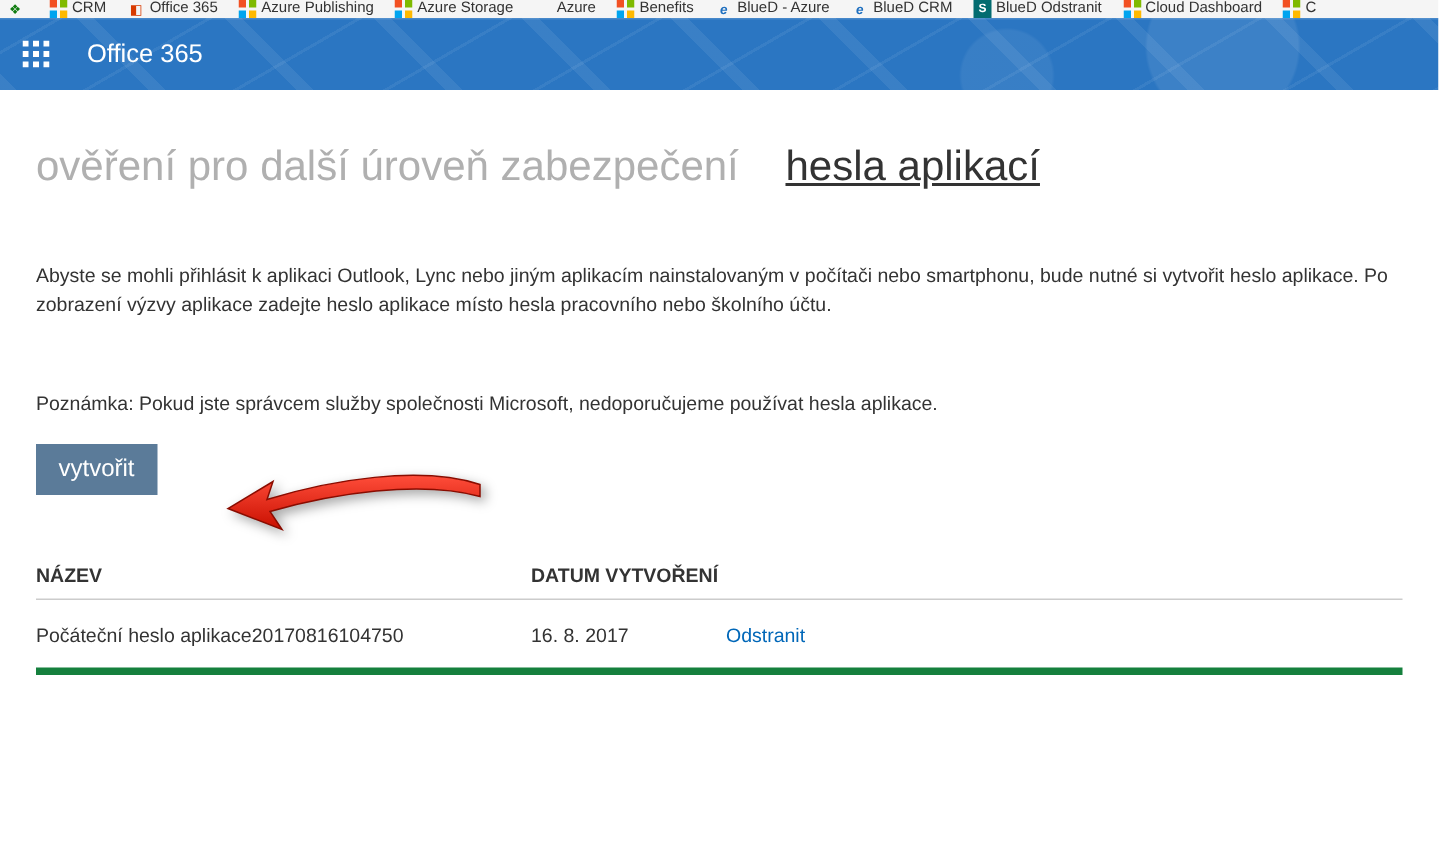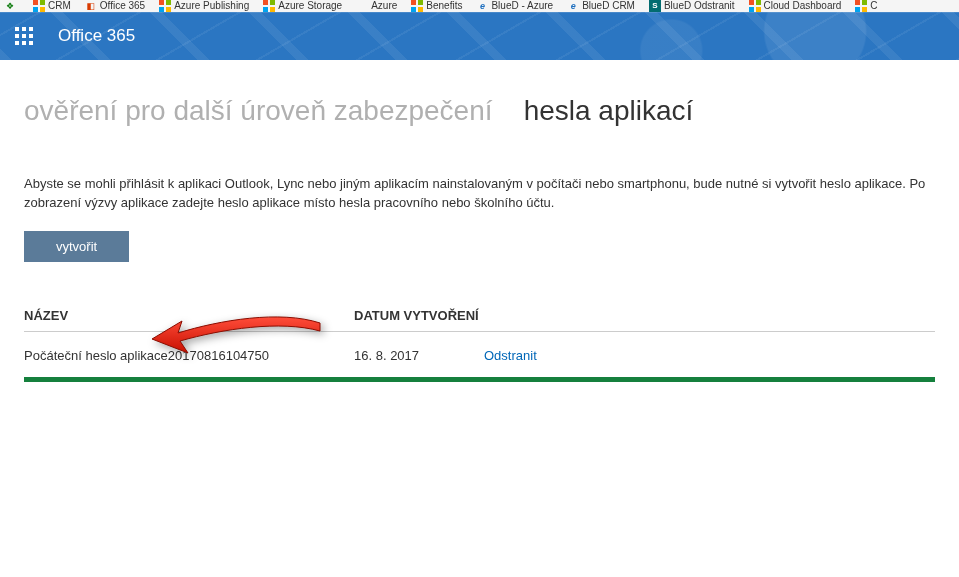--- a/index.html
+++ b/index.html
@@ -83,39 +83,40 @@
   }
   .page-heading {
     font-size: 28px;
     font-weight: 300;
     color: #b0b0b0;
     line-height: 1.2;
     margin-bottom: 28px;
   }
   .page-heading .active {
     color: #333;
+    text-decoration: underline;
   }
   p.body {
     font-size: 13px;
     color: #333;
     line-height: 1.5;
     margin-bottom: 18px;
     max-width: 910px;
     margin-top: 46px;
   }
   a.link { color: #0067b8; text-decoration: none; cursor: pointer; }
 
   .bookmark-link { margin-top: 8px; margin-bottom: 28px; display: block; }
 
   .btn-create {
     display: inline-block;
     background: #5b7b99;
     color: #fff;
-    font-size: 13px;
-    padding: 8px 32px;
+    font-size: 16px;
+    padding: 8px 15px;
     border: none;
     cursor: pointer;
     font-family: inherit;
     margin-bottom: 30px;
   }
 
   
   .arrow-wrap {
     position: absolute;
     left: 150px;
@@ -264,20 +265,21 @@
 
   <h1 class="page-heading">
     <span>ověření pro další úroveň zabezpečení</span>
     &nbsp;&nbsp;
     <span class="active">hesla aplikací</span>
   </h1>
 
   <p class="body">Abyste se mohli přihlásit k aplikaci Outlook, Lync nebo jiným aplikacím nainstalovaným v počítači nebo smartphonu, bude nutné si vytvořit heslo aplikace. Po zobrazení výzvy aplikace zadejte heslo aplikace místo hesla pracovního nebo školního účtu.</p>
 
 
+  <p class="body">Poznámka: Pokud jste správcem služby společnosti Microsoft, nedoporučujeme používat hesla aplikace.</p>
 
 
   <button class="btn-create">vytvořit</button>
 
   <table class="app-pw">
     <thead>
       <tr>
         <th>NÁZEV</th>
         <th>DATUM VYTVOŘENÍ</th>
         <th></th>

